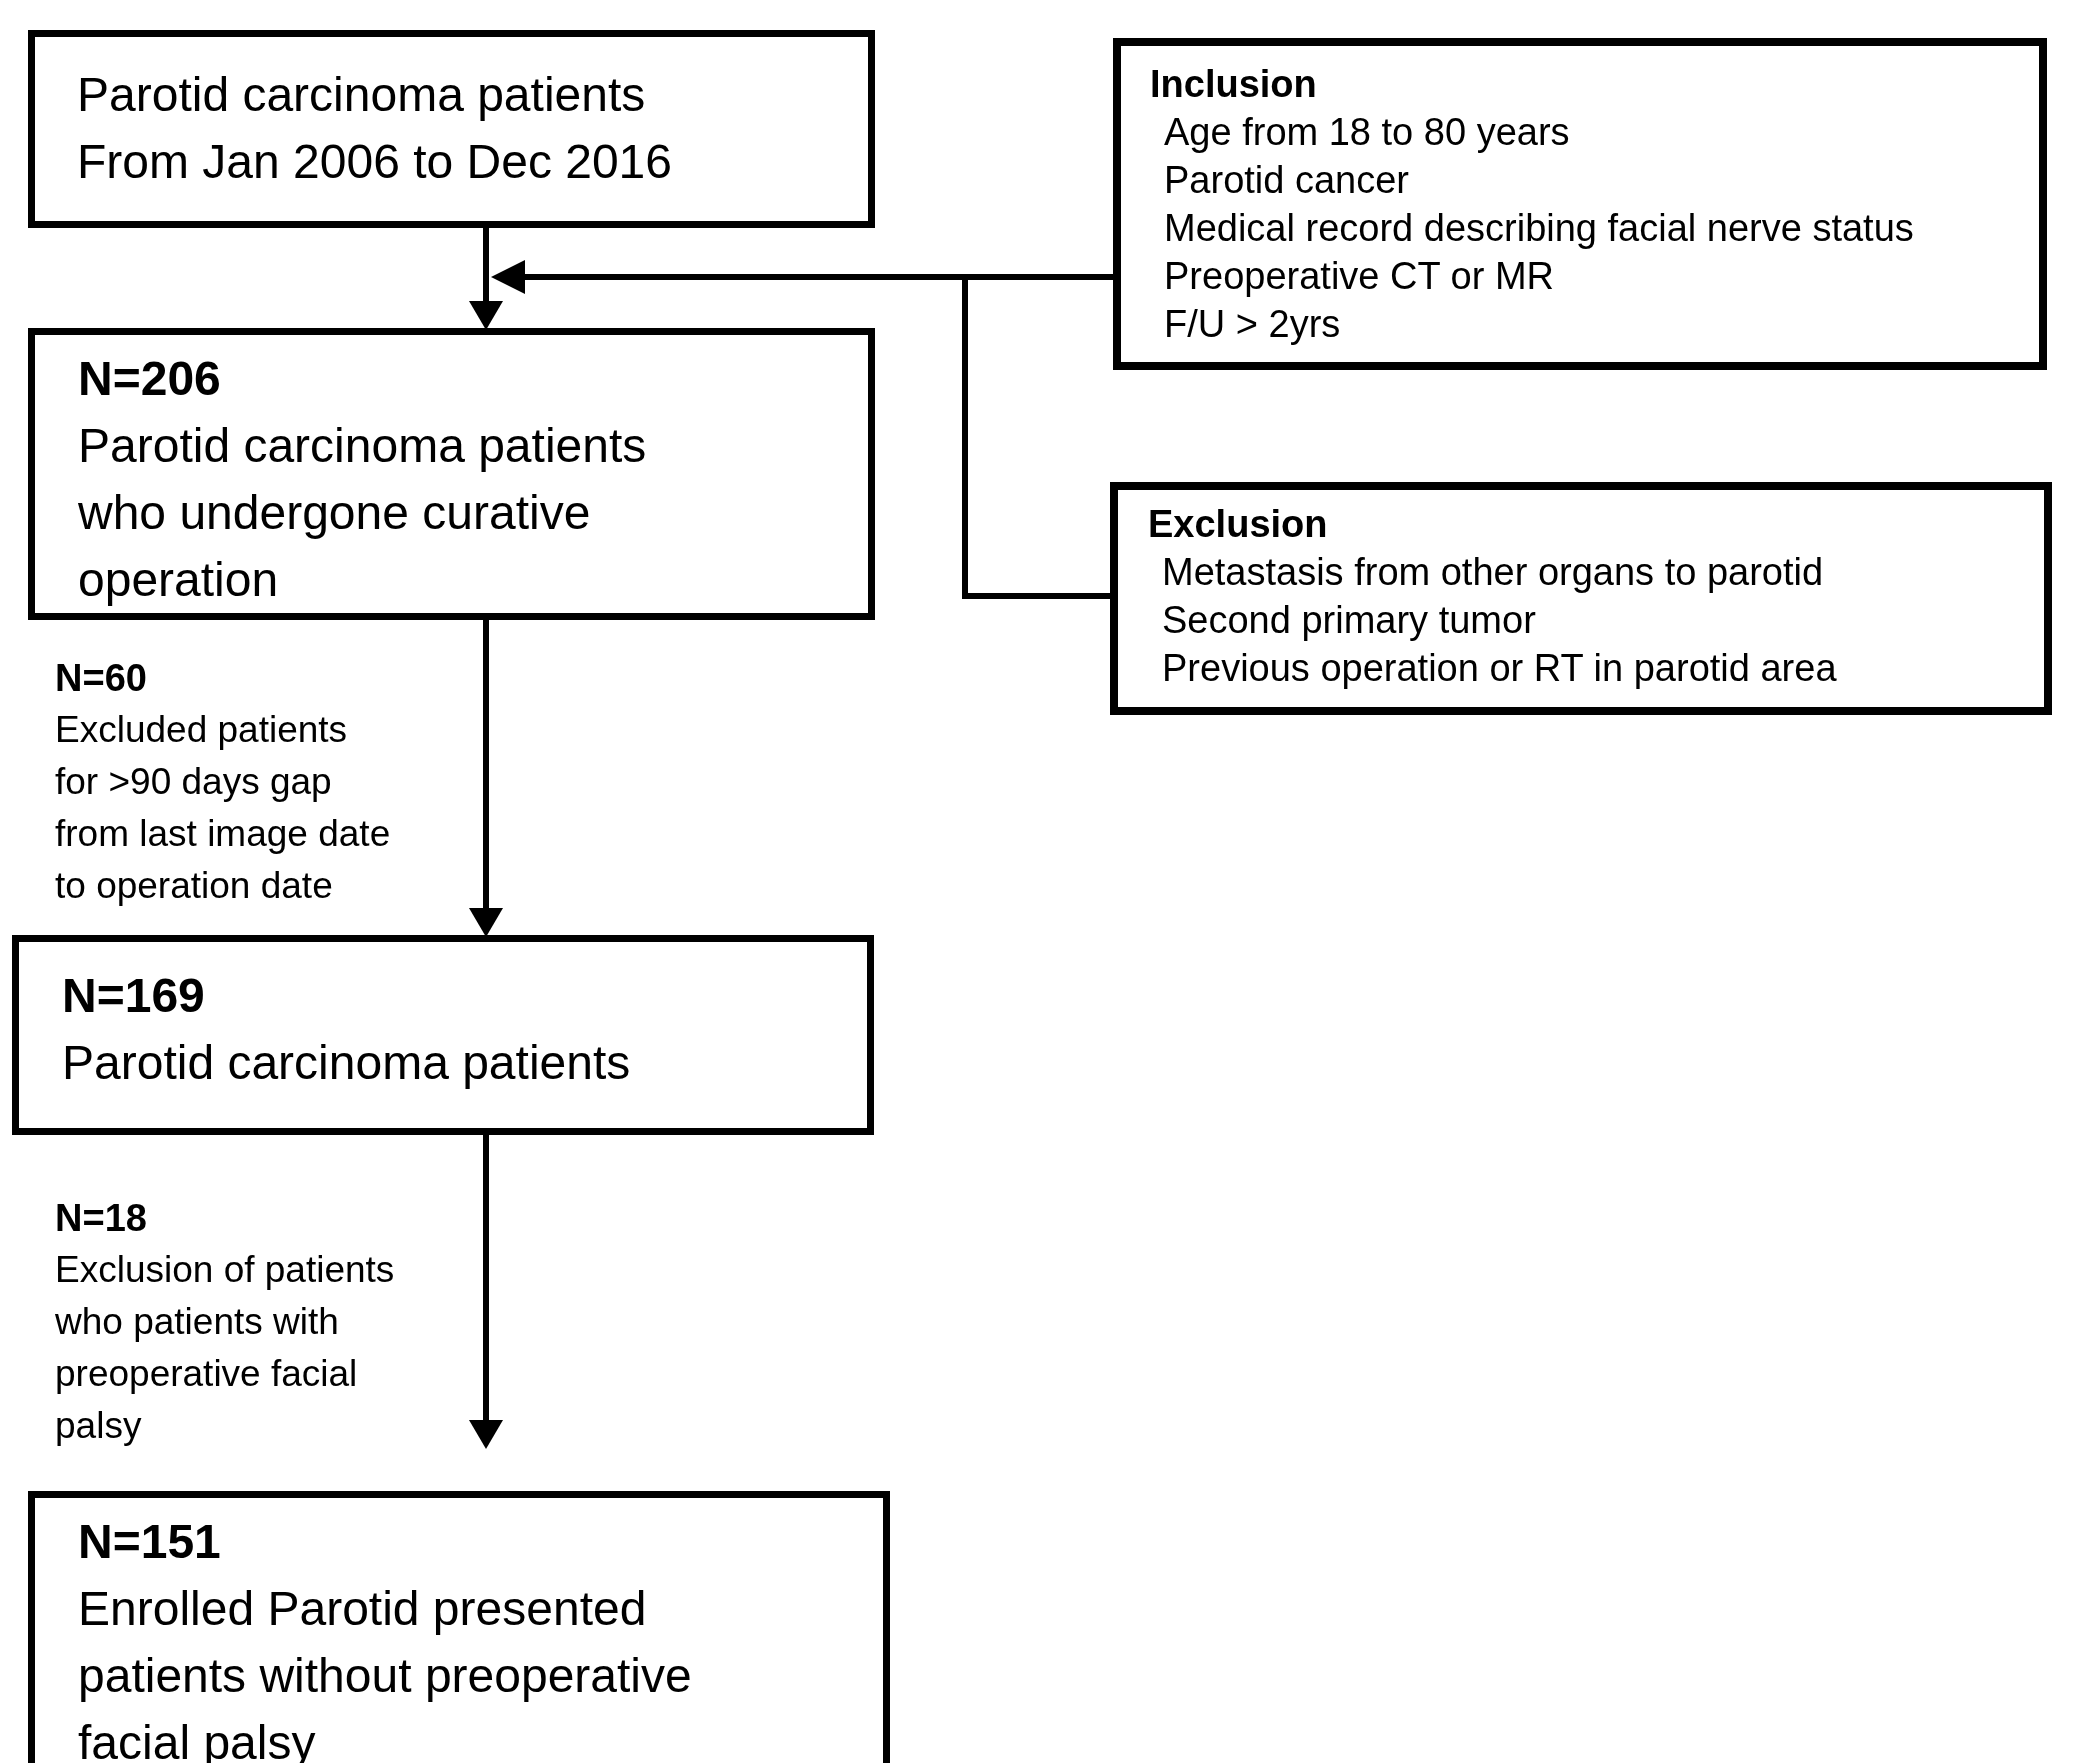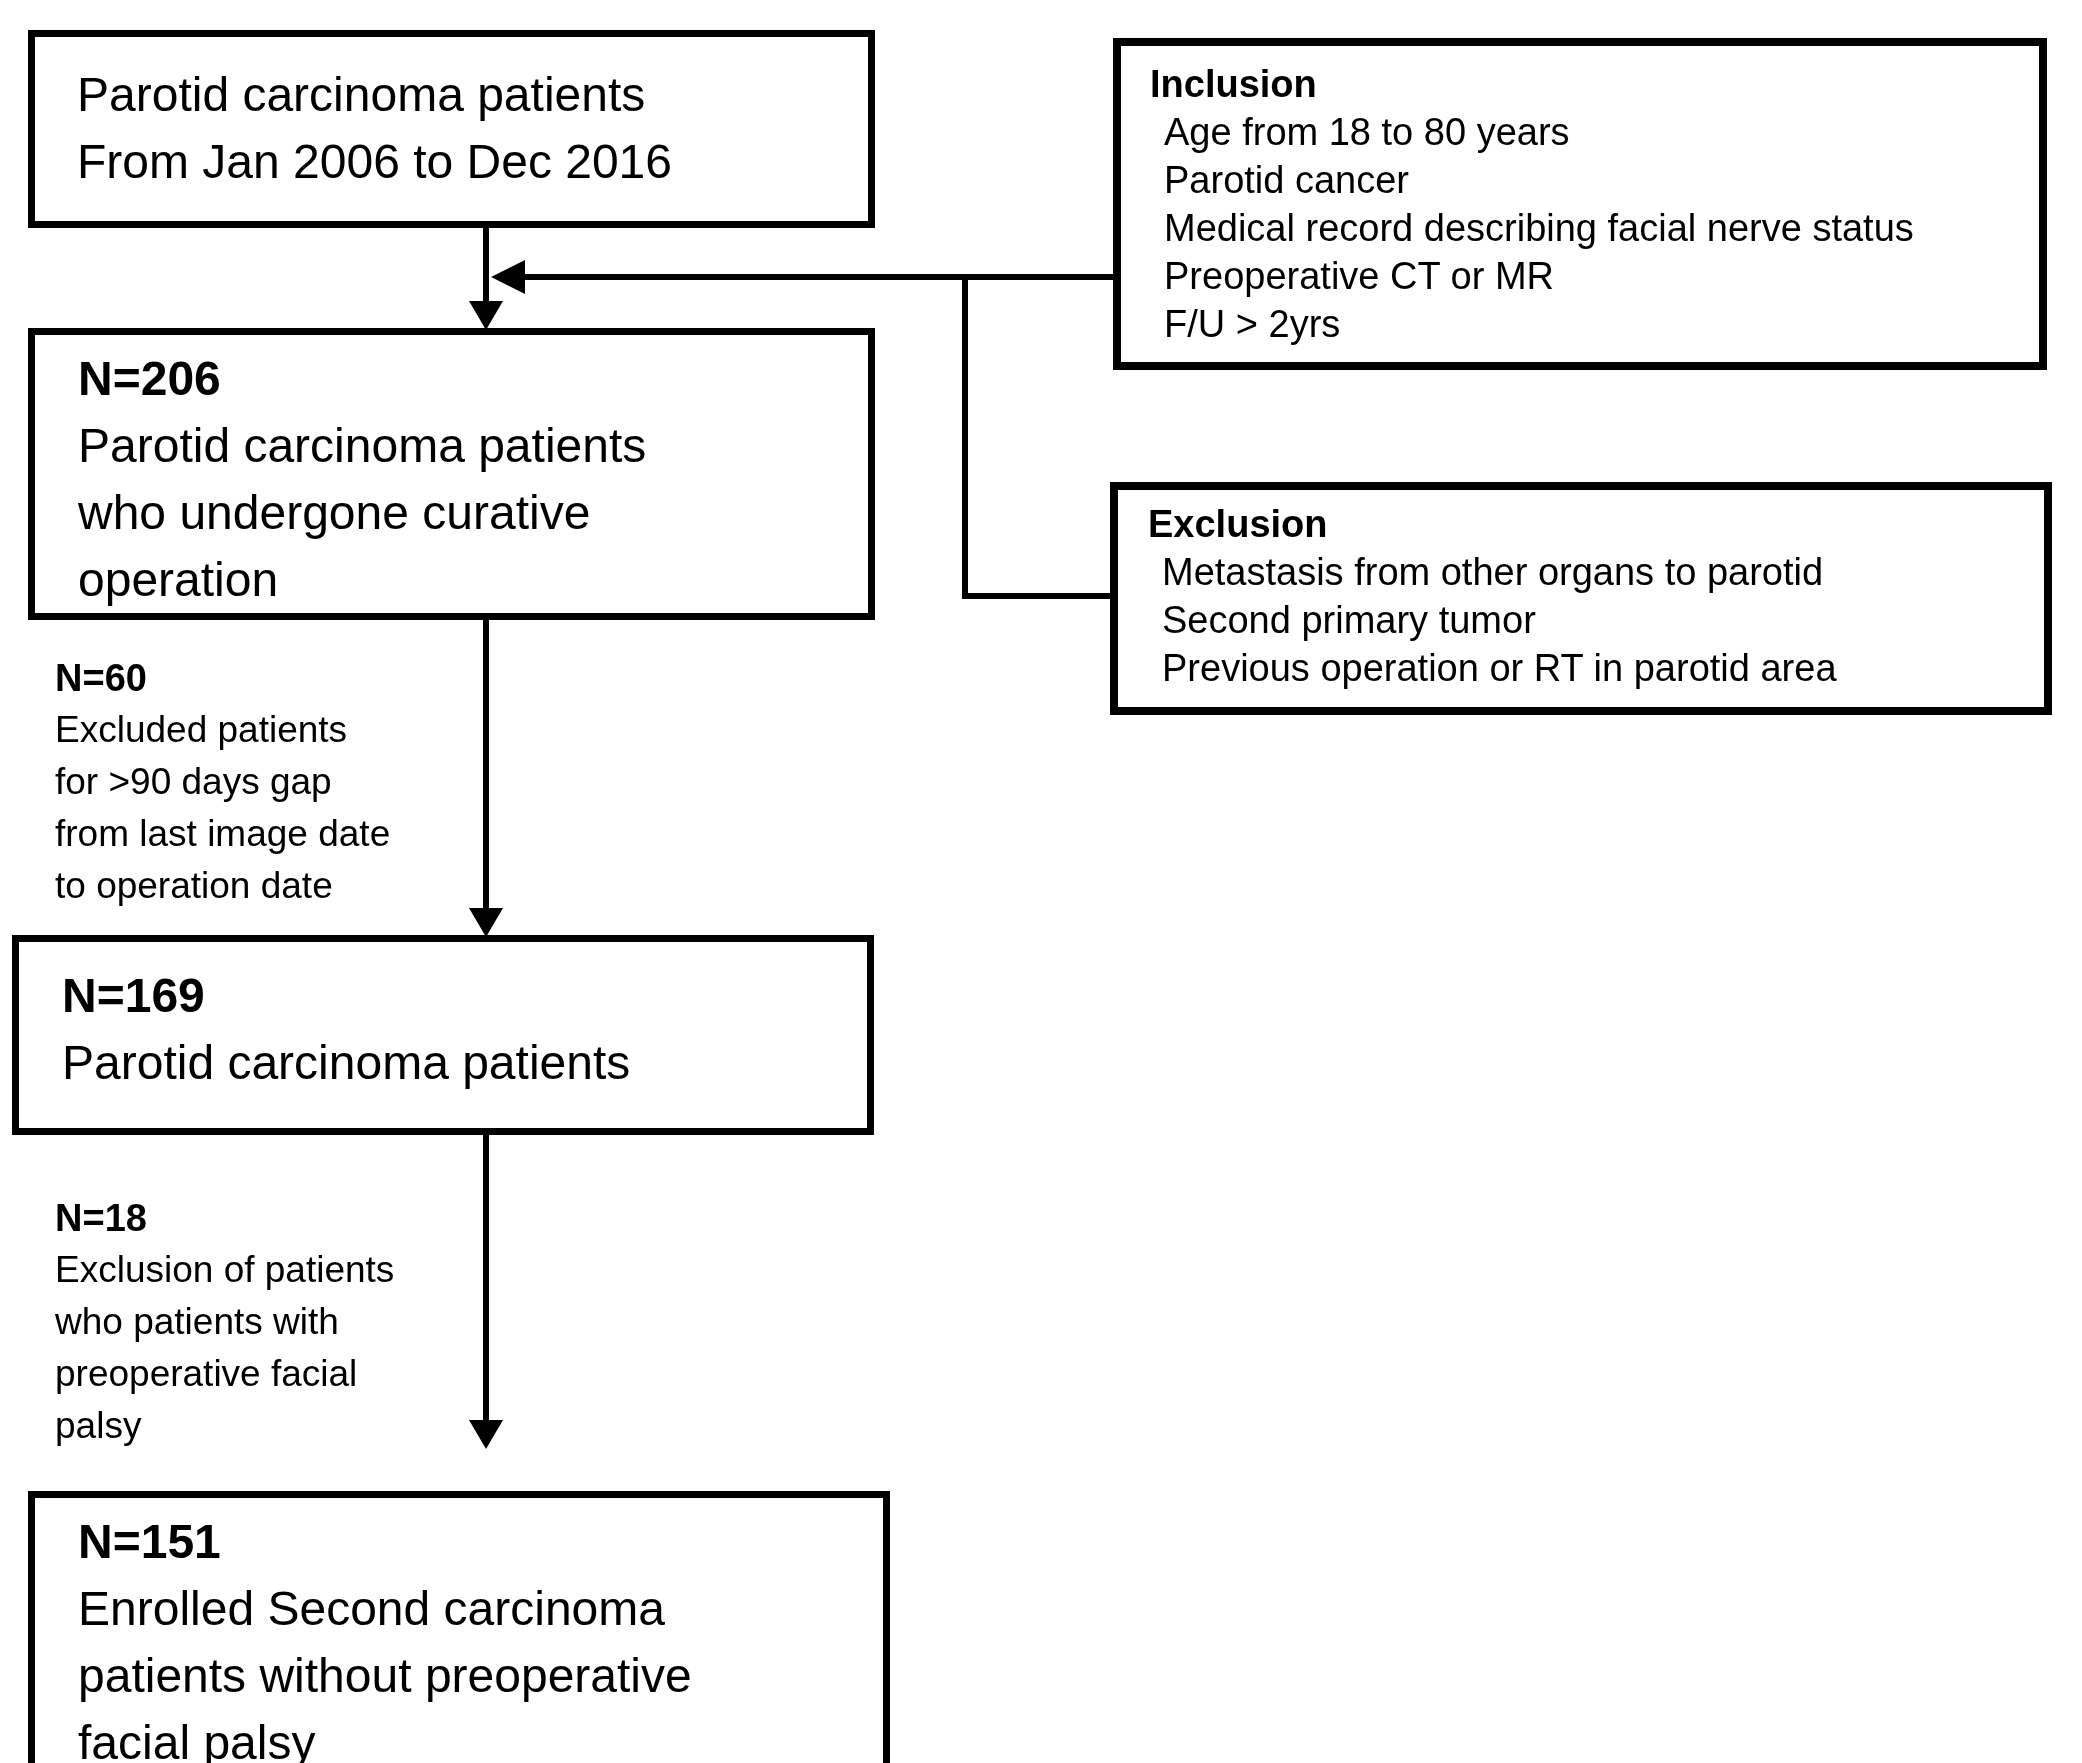--- a/index.html
+++ b/index.html
@@ -102,21 +102,21 @@
     <div class="bline">operation</div>
   </div>
 
   <div class="box main" id="box-n169">
     <div class="bline nbold">N=169</div>
     <div class="bline">Parotid carcinoma patients</div>
   </div>
 
   <div class="box main" id="box-enrolled">
     <div class="bline nbold">N=151</div>
-    <div class="bline">Enrolled Second carcinoma</div>
+    <div class="bline">Enrolled Parotid presented</div>
     <div class="bline">patients without preoperative</div>
     <div class="bline">facial palsy</div>
   </div>
 
   <div class="box side" id="box-inclusion">
     <div class="title">Inclusion</div>
     <div class="item">Age from 18 to 80 years</div>
     <div class="item">Parotid cancer</div>
     <div class="item">Medical record describing facial nerve status</div>
     <div class="item">Preoperative CT or MR</div>

